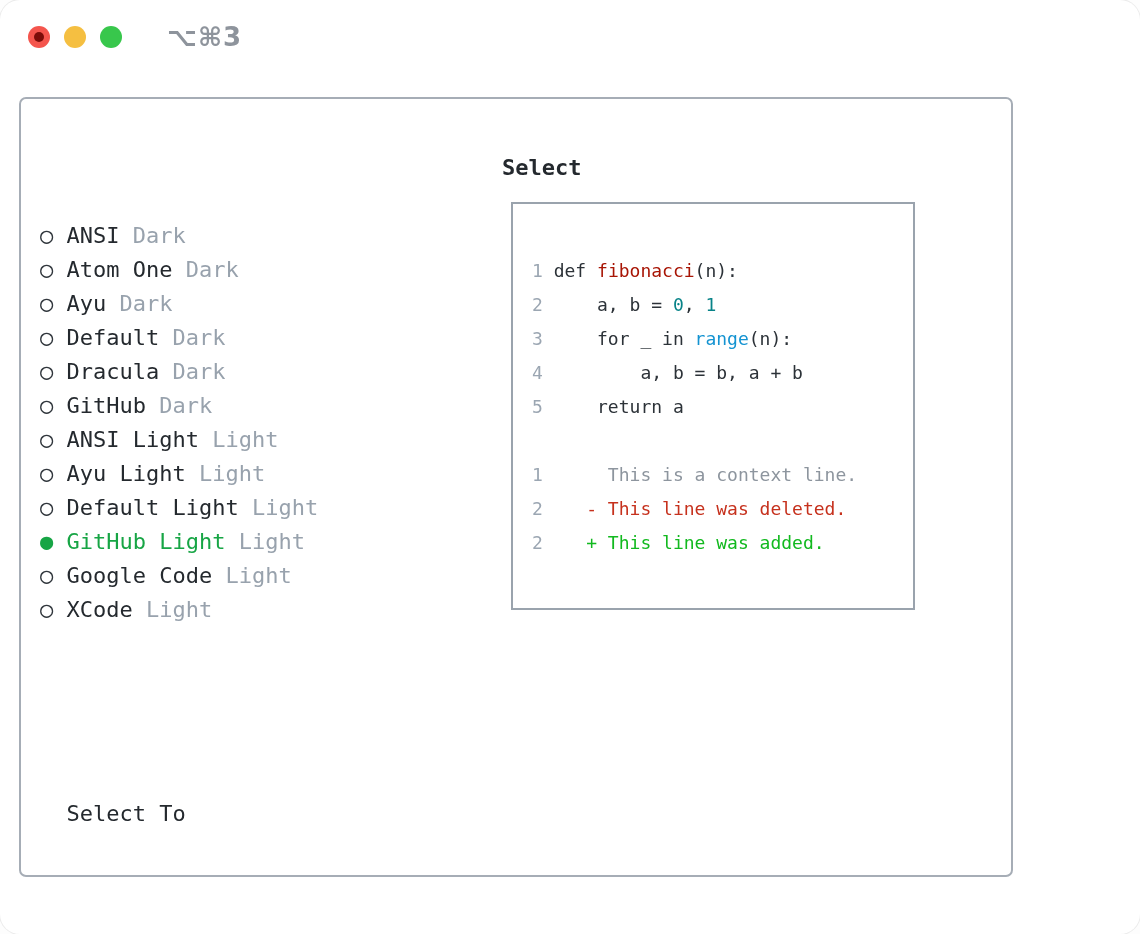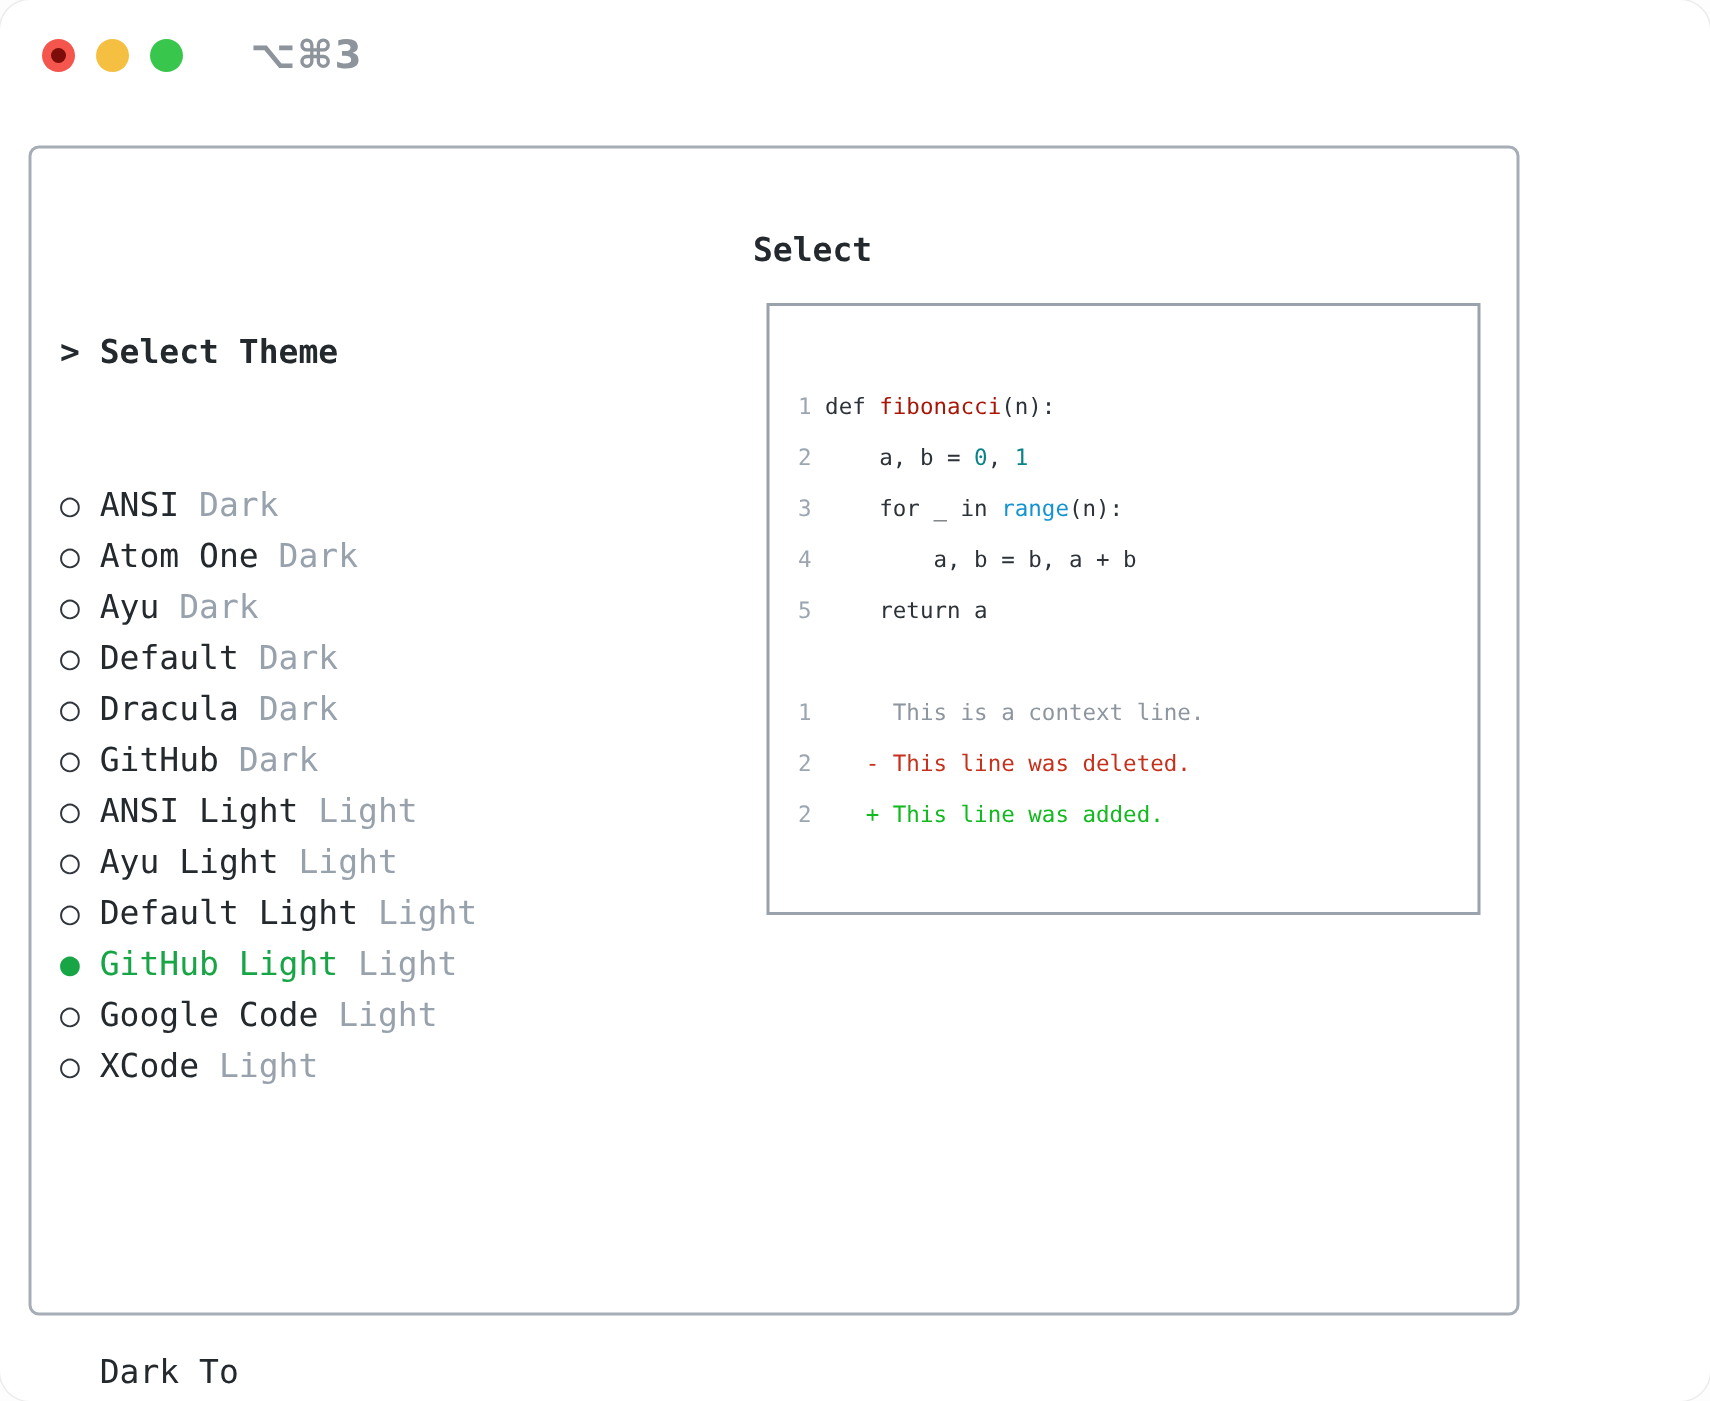--- a/index.html
+++ b/index.html
@@ -42,23 +42,23 @@
   .bullet.sel{color:var(--green);}
   .name{color:var(--text);}
   .name.sel{color:var(--green);margin-top:28px;}
   .variant{color:var(--muted);}
   
   .preview-label{
     position:absolute;left:481px;top:52px;font-size:22px;line-height:34px;
     font-weight:bold;color:var(--text);
   }
   .preview-box{
-    position:absolute;left:490px;top:103px;width:476px;height:408px;
+    position:absolute;left:490px;top:103px;width:404px;height:408px;
     border:2px solid var(--box_border);background:#fff;
-    padding:50px 0 0 19px;font-size:15px;line-height:34px;white-space:pre;
+    padding:50px 0 0 19px;font-size:18px;line-height:34px;white-space:pre;
   }
   .cline{height:34px;}
   .ln{color:var(--ln);}
   .tk-kw{color:var(--kw);}
   .tk-pl{color:var(--pl);}
   .tk-fn{color:var(--fn);}
   .tk-num{color:var(--numtok);}
   .tk-bi{color:var(--builtin);}
   .tk-ctx{color:var(--ctx);}
   .tk-del{color:var(--deleted);}
@@ -74,24 +74,23 @@
       <span class="dot"></span>
     </span>
     <span class="light yellow"></span>
     <span class="light green"></span>
     <span class="win-title">⌥⌘3</span>
   </div>
 
   <div class="panel">
 
     <div class="left-col">
-      <div class="row header"><span class="caret">&gt;</span><span> </span><span>Select Theme</span></div>
       <div id="theme-list"><div class="row theme-row"><span class="bullet">○</span><span class="name"> ANSI</span><span class="variant"> Dark</span></div><div class="row theme-row"><span class="bullet">○</span><span class="name"> Atom One</span><span class="variant"> Dark</span></div><div class="row theme-row"><span class="bullet">○</span><span class="name"> Ayu</span><span class="variant"> Dark</span></div><div class="row theme-row"><span class="bullet">○</span><span class="name"> Default</span><span class="variant"> Dark</span></div><div class="row theme-row"><span class="bullet">○</span><span class="name"> Dracula</span><span class="variant"> Dark</span></div><div class="row theme-row"><span class="bullet">○</span><span class="name"> GitHub</span><span class="variant"> Dark</span></div><div class="row theme-row"><span class="bullet">○</span><span class="name"> ANSI Light</span><span class="variant"> Light</span></div><div class="row theme-row"><span class="bullet">○</span><span class="name"> Ayu Light</span><span class="variant"> Light</span></div><div class="row theme-row"><span class="bullet">○</span><span class="name"> Default Light</span><span class="variant"> Light</span></div><div class="row theme-row"><span class="bullet sel">●</span><span class="name sel"> GitHub Light</span><span class="variant"> Light</span></div><div class="row theme-row"><span class="bullet">○</span><span class="name"> Google Code</span><span class="variant"> Light</span></div><div class="row theme-row"><span class="bullet">○</span><span class="name"> XCode</span><span class="variant"> Light</span></div></div>
       <div class="row"></div>
-      <div class="row apply-header"><span>  </span><span>Dark To</span></div>
+      <div class="row apply-header"><span>  </span><span>Select To</span></div>
       
       
       
     </div>
 
     <div class="preview-label">Select</div>
     <div class="preview-box" id="preview-box"><div class="cline"><span class="ln">1 </span><span class="tk-kw">def </span><span class="tk-fn">fibonacci</span><span class="tk-pl">(n):</span></div><div class="cline"><span class="ln">2 </span><span class="tk-pl">    a, b = </span><span class="tk-num">0</span><span class="tk-pl">, </span><span class="tk-num">1</span></div><div class="cline"><span class="ln">3 </span><span class="tk-pl">    for _ in </span><span class="tk-bi">range</span><span class="tk-pl">(n):</span></div><div class="cline"><span class="ln">4 </span><span class="tk-pl">        a, b = b, a + b</span></div><div class="cline"><span class="ln">5 </span><span class="tk-pl">    return a</span></div><div class="cline"></div><div class="cline"><span class="ln">1 </span><span class="tk-ctx">     This is a context line.</span></div><div class="cline"><span class="ln">2 </span><span class="tk-del">   - This line was deleted.</span></div><div class="cline"><span class="ln">2 </span><span class="tk-add">   + This line was added.</span></div></div>
 
   </div>
 </div>

